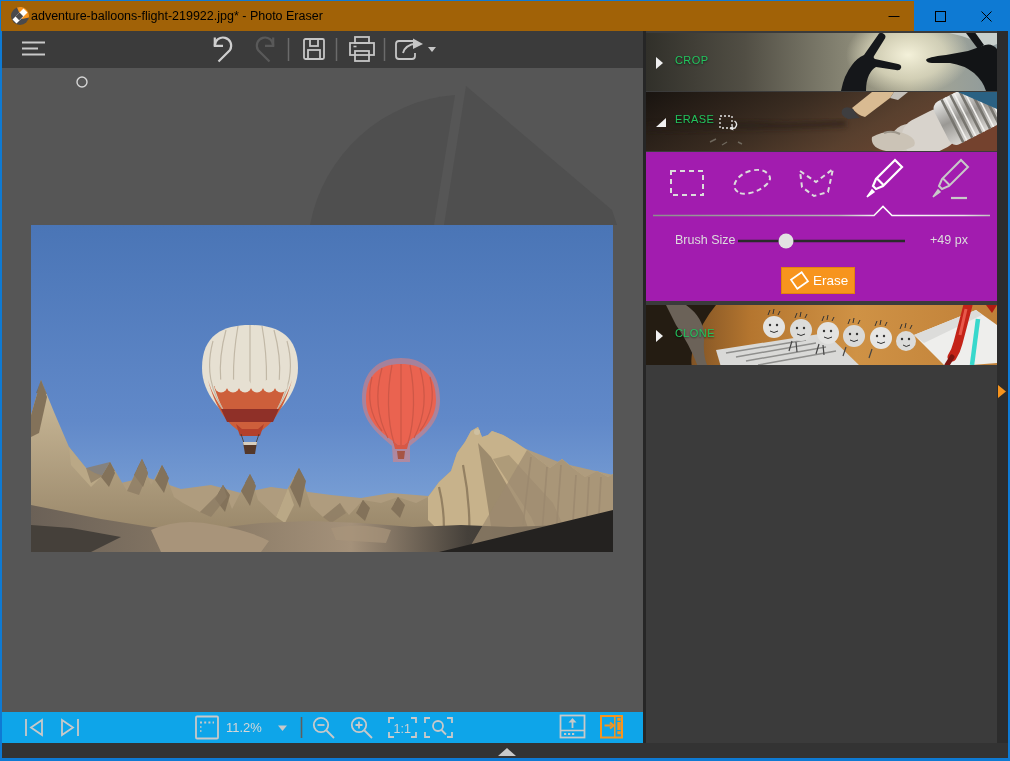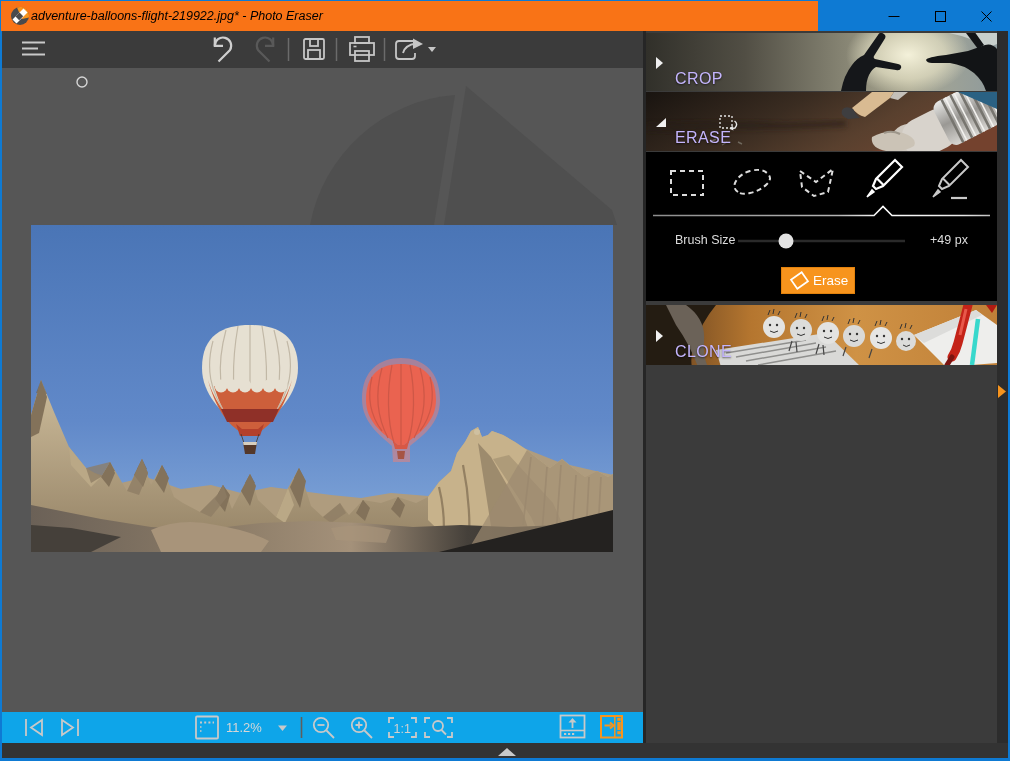--- a/index.html
+++ b/index.html
@@ -1,33 +1,33 @@
 <!DOCTYPE html>
 <html><head>
 <meta charset="utf-8">
 <style>
   html,body{margin:0;padding:0;}
   body{width:1010px;height:761px;overflow:hidden;font-family:"Liberation Sans",sans-serif;}
   #win{position:relative;width:1010px;height:761px;background:#0e7ad3;overflow:hidden;}
   .abs{position:absolute;}
-  #titlebar{left:1px;top:1px;width:817px;height:30px;background:#f97316;font-style:italic;}
+  #titlebar{left:1px;top:1px;width:913px;height:30px;background:#a16207;}
   #title{left:30px;top:8px;font-size:12.5px;color:#000;}
   #toolbar{left:2px;top:31px;width:644px;height:37px;background:#3b3b3b;}
   #canvas{left:2px;top:68px;width:641px;height:644px;background:#565656;overflow:hidden;}
   #vdivider{left:643px;top:31px;width:3px;height:726px;background:#262626;}
   #panel{left:646px;top:31px;width:351px;height:726px;background:#3b3b3b;}
   #rightstrip{left:997px;top:31px;width:11px;height:726px;background:#2c2c2c;}
   #bottombar{left:2px;top:712px;width:641px;height:31px;background:#0ea5e9;}
   #bottomstrip{left:2px;top:743px;width:1006px;height:15px;background:#333333;}
   .hdr{left:0;width:351px;overflow:hidden;}
-  .hdrlabel{position:absolute;left:29px;font-size:16px;letter-spacing:0.4px;color:#c4b5fd;text-shadow:0 1px 2px rgba(0,0,0,.6);margin-top:16px;}
+  .hdrlabel{position:absolute;left:29px;font-size:11px;letter-spacing:0.4px;color:#22c55e;text-shadow:0 1px 2px rgba(0,0,0,.6);}
   .tri{position:absolute;left:10px;}
   #crop{top:2px;height:58px;}
   #erase{top:61px;height:59px;}
-  #tools{top:121px;height:149px;background:#000000;}
+  #tools{top:121px;height:149px;background:#a21caf;}
   #clone{top:274px;height:60px;}
   .btxt{color:#dcdcdc;font-size:12.5px;}
 </style>
 </head>
 <body>
 <div id="win">
   <div id="titlebar" class="abs">
     <svg class="abs" style="left:9px;top:5px" width="20" height="20" viewBox="0 0 20 20">
       <circle cx="10" cy="10" r="9" fill="#4a4a4c"></circle>
       <path d="M7 1.5 A9 9 0 0 1 18.9 11.5 L12 13 Z" fill="#f7941d"></path>

